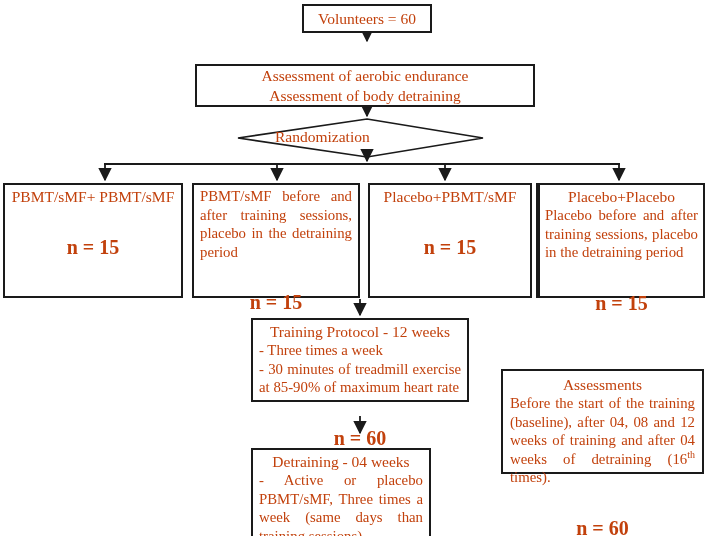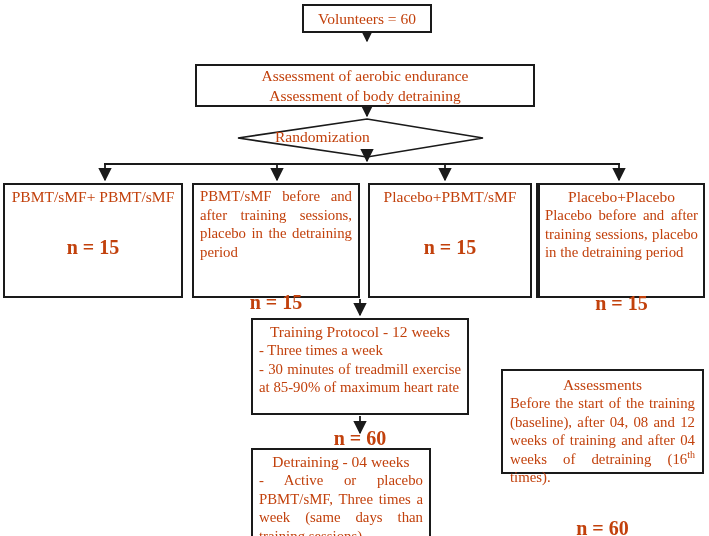--- a/index.html
+++ b/index.html
@@ -21,21 +21,21 @@
   .nline{font-weight:bold;font-size:20px;line-height:19px;text-align:center;margin-top:32px;}
   sup{font-size:10px;line-height:0;}
 
   #volunteers{left:302px;top:4px;width:130px;height:29px;}
   #assessment{left:195px;top:43px;width:340px;height:43px;}
   #rand-label{position:absolute;left:275px;top:128px;width:184px;text-align:left;font-size:15.5px;}
   #group1{left:3px;top:183px;width:180px;height:115px;padding:2px 6px;}
   #group2{left:192px;top:183px;width:168px;height:115px;padding:2px 6px;}
   #group3{left:368px;top:183px;width:164px;height:115px;padding:2px 5px;}
   #group4{left:536px;top:183px;width:169px;height:115px;padding:2px 5px;border-left-width:4px;}
-  #training{left:251px;top:318px;width:218px;height:97px;padding:2px 6px;}
+  #training{left:251px;top:318px;width:218px;height:84px;padding:2px 6px;}
   #detraining{left:251px;top:448px;width:180px;height:96px;padding:2px 6px;}
   #assessments{left:501px;top:369px;width:203px;height:105px;padding:4px 7px;}
 </style>
 </head>
 <body>
 
 <div class="canvas">
 
   <svg class="arrow-layer" width="709" height="536" viewBox="0 0 709 536" xmlns="http://www.w3.org/2000/svg">
     <defs>

